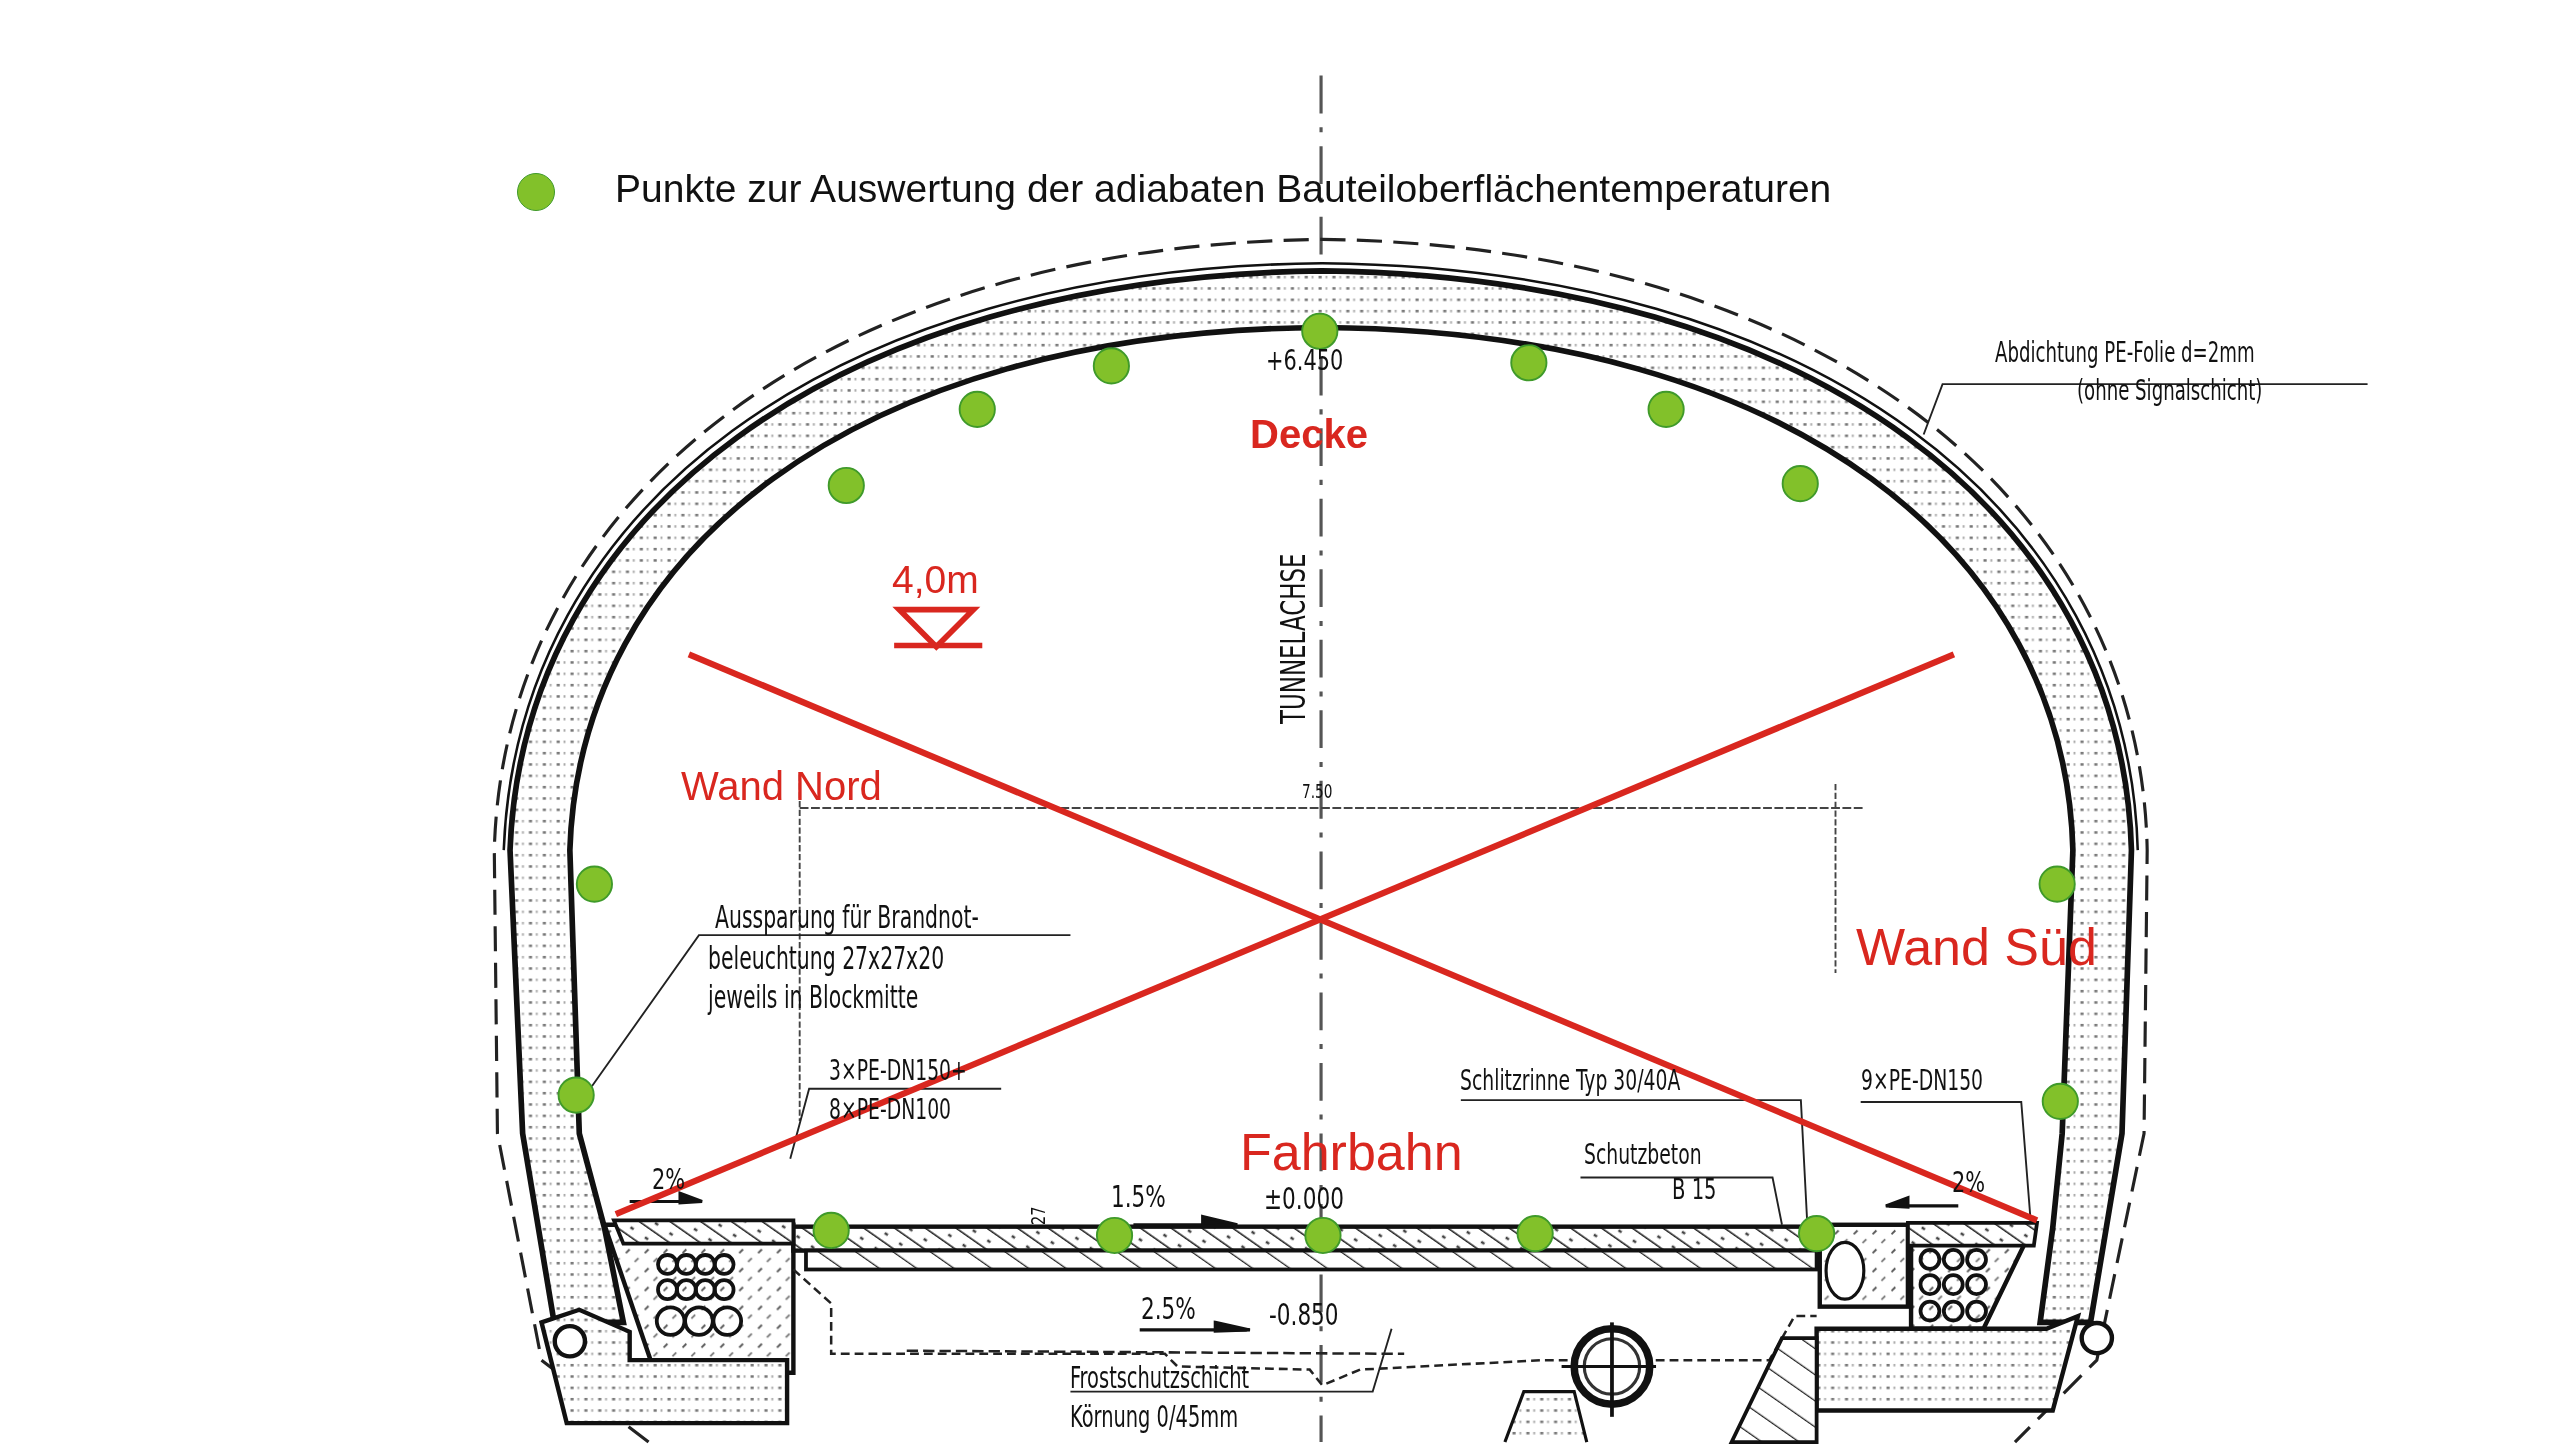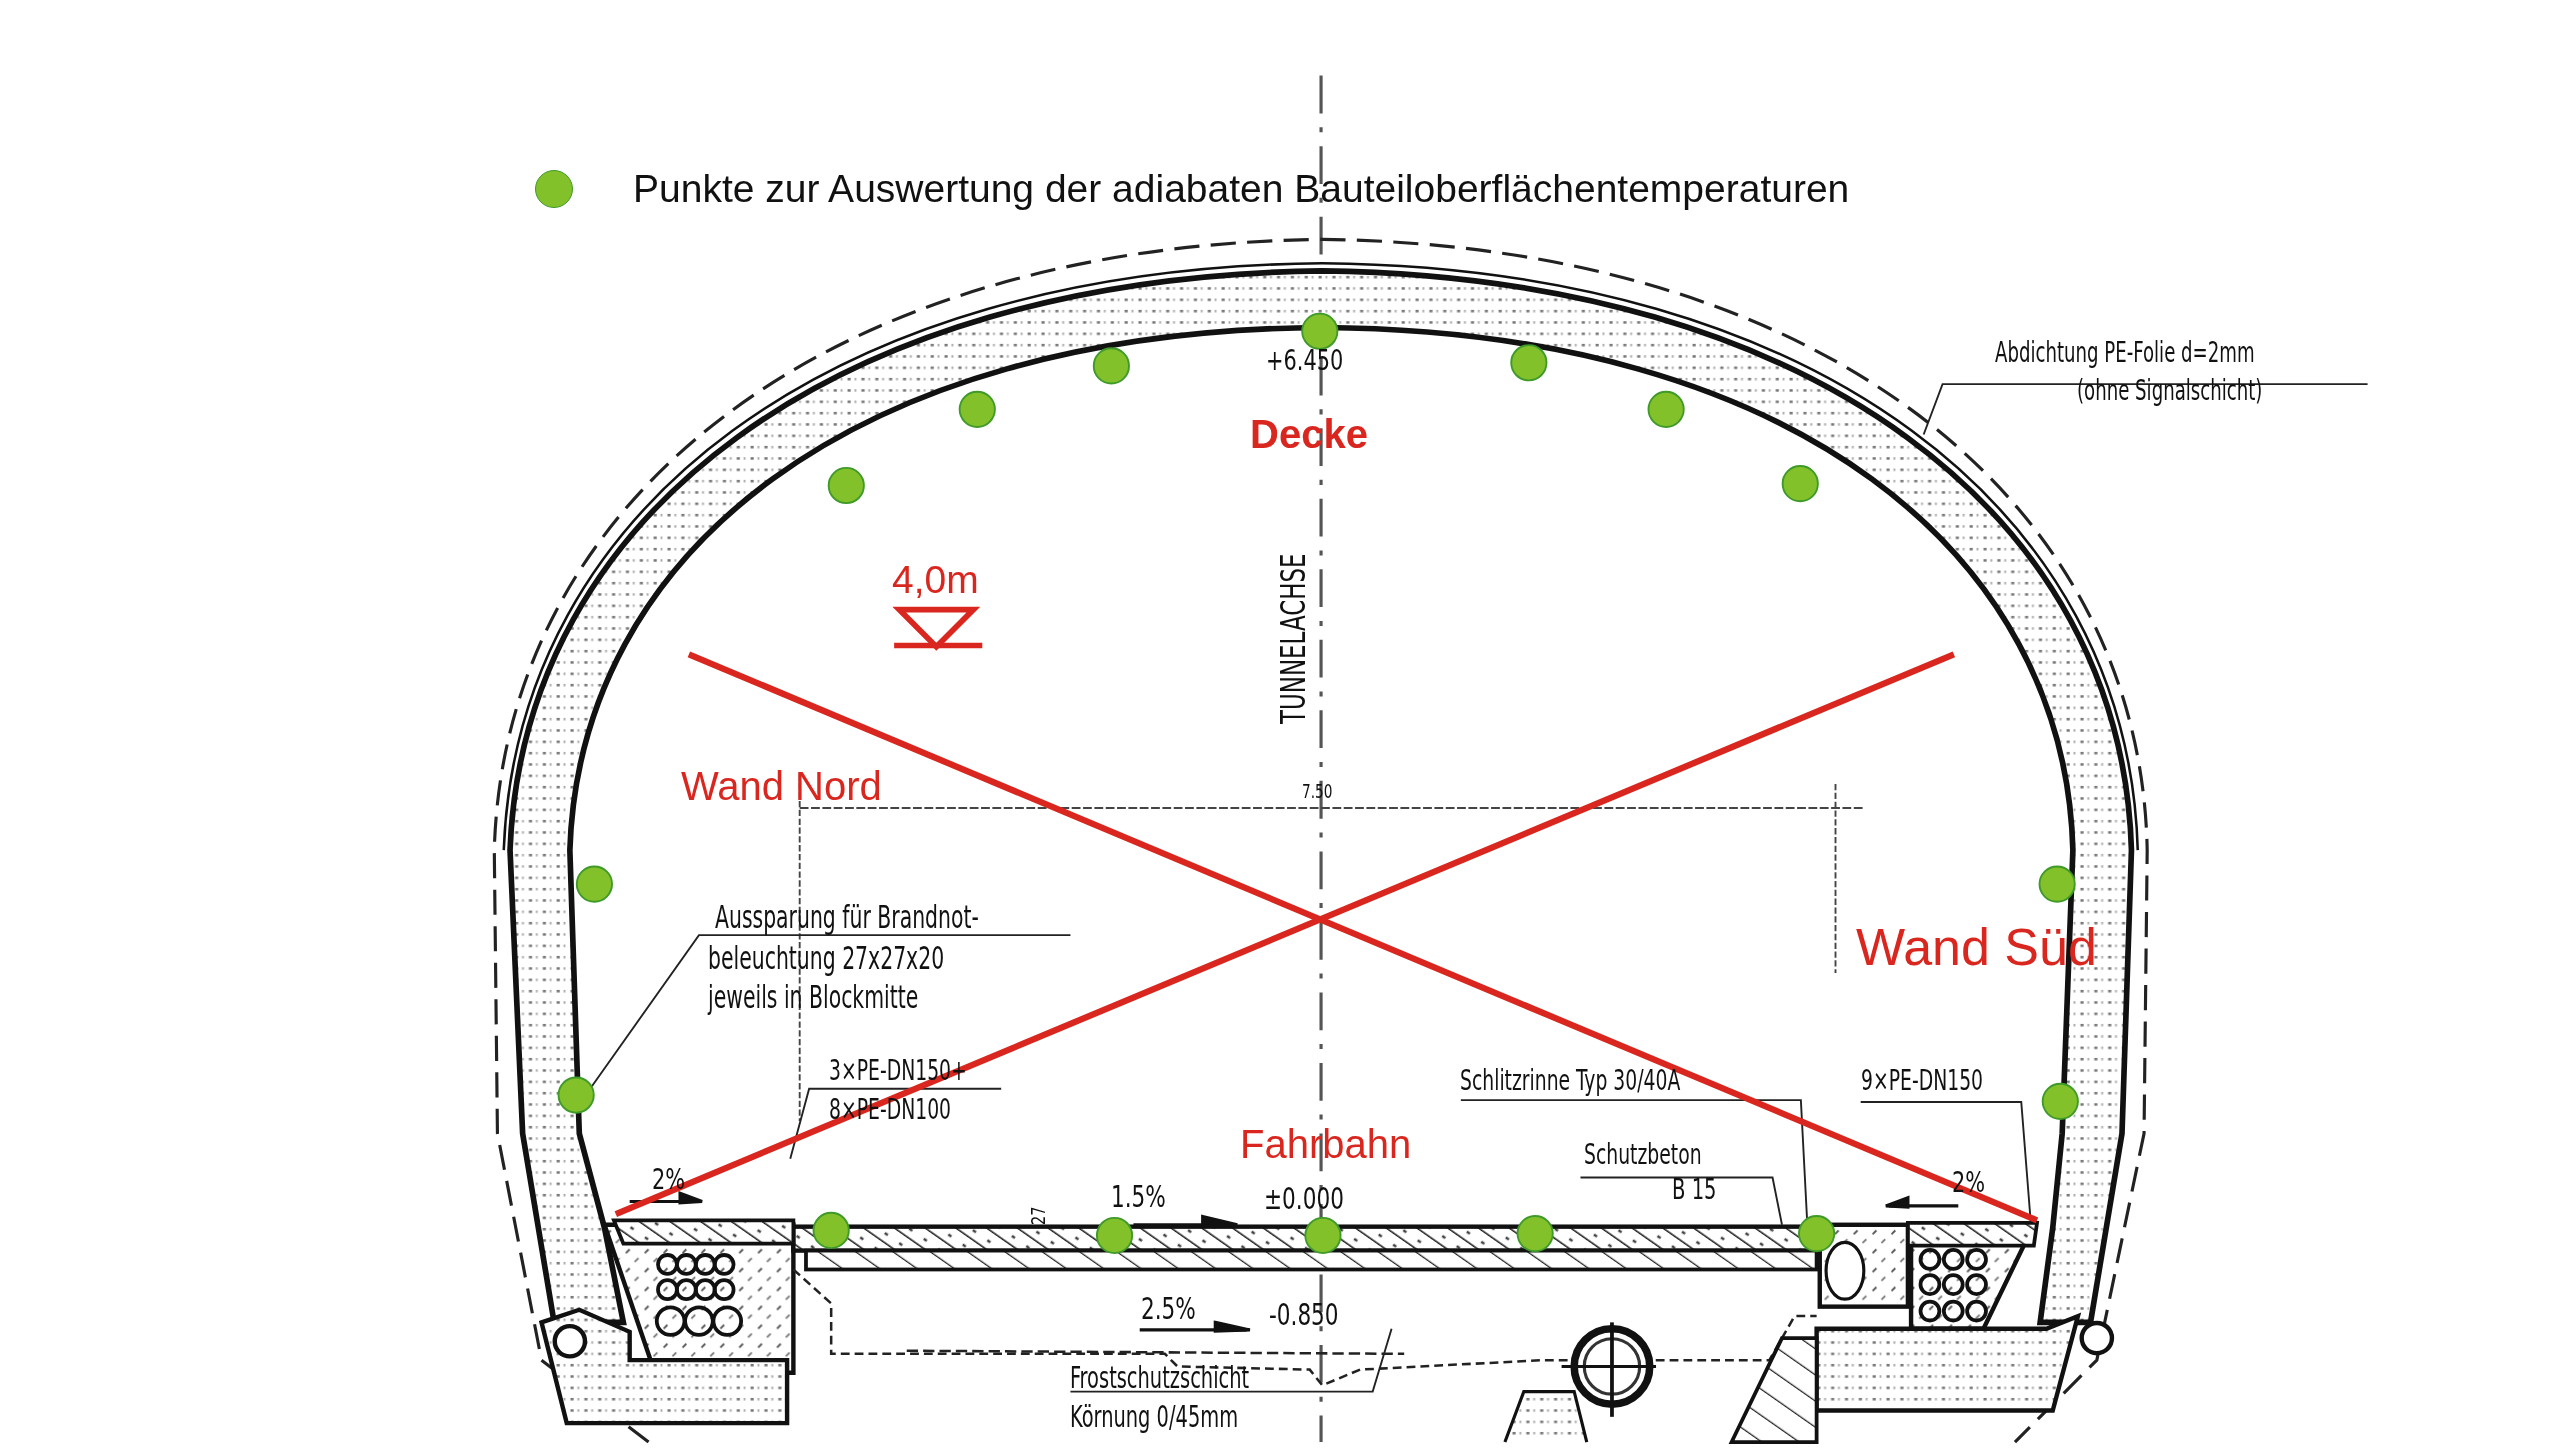--- a/index.html
+++ b/index.html
@@ -1,18 +1,18 @@
 <!DOCTYPE html>
 <html style="font-size:10px"><head>
 <meta charset="utf-8">
 <style>
   html, body { margin: 0; padding: 0; background: #ffffff; }
   body { width: 2576px; height: 1449px; position: relative; overflow: hidden; font-family: "Liberation Sans", sans-serif; }
   #stage { position: absolute; left: 0; top: 0; width: 2576px; height: 1449px; }
-  .legend { position: absolute; left: 535px; top: 167px; display: flex; align-items: center; }
+  .legend { position: absolute; left: 517px; top: 167px; display: flex; align-items: flex-end; }
   .legend-dot { width: 38px; height: 38px; border-radius: 50%; background: #82c12a; border: 1.3px solid #3f9a2a; box-sizing: border-box; }
   .legend-text { margin-left: 60px; font-size: 39px; color: #111111; font-family: "Liberation Sans", sans-serif; white-space: nowrap; }
   .lbl-red { position: absolute; color: #d9271f; font-family: "Liberation Sans", sans-serif; white-space: nowrap; }
   .lbl-cad { position: absolute; color: #111; font-family: "DejaVu Sans Condensed", "DejaVu Sans", sans-serif; white-space: nowrap; transform-origin: left top; }
 </style>
 </head>
 <body>
 
 <svg id="stage" viewBox="0 0 4091 2301" xmlns="http://www.w3.org/2000/svg">
   <defs>
@@ -155,21 +155,21 @@
 </svg>
 
 <div class="legend">
   <div class="legend-dot"></div>
   <div class="legend-text">Punkte zur Auswertung der adiabaten Bauteiloberflächentemperaturen</div>
 </div>
 
 <div class="lbl-red" style="left:1250px; top:412px; font-size:40px;font-weight:bold;">Decke</div>
 <div class="lbl-red" style="left:669px; top:764px; font-size:40px;margin-left:12px;">Wand Nord</div>
 <div class="lbl-red" style="left:1856px; top:917px; font-size:52px;">Wand Süd</div>
-<div class="lbl-red" style="left:1240px; top:1122px; font-size:40px;">Fahrbahn</div>
+<div class="lbl-red" style="left:1240px; top:1122px; font-size:52px;">Fahrbahn</div>
 <div class="lbl-red" style="left:892px; top:558px; font-size:39px;text-align:right;">4,0m</div>
 
 <div class="lbl-cad" style="left:1266px; top:343px; font-size:29px; transform:scaleX(0.8);">+6.450</div>
 <div class="lbl-cad" style="left:1273px; top:724px; font-size:34px; transform:rotate(-90deg) scaleX(0.75);">TUNNELACHSE</div>
 <div class="lbl-cad" style="left:1302px; top:780px; font-size:19px; transform:scaleX(0.8);">7.50</div>
 <div class="lbl-cad" style="left:1995px; top:336px; font-size:28px; transform:scaleX(0.72);">Abdichtung PE-Folie d=2mm</div>
 <div class="lbl-cad" style="left:2077px; top:374px; font-size:28px; transform:scaleX(0.72);">(ohne Signalschicht)</div>
 <div class="lbl-cad" style="left:715px; top:899px; font-size:31.5px; transform:scaleX(0.72);">Aussparung für Brandnot-</div>
 <div class="lbl-cad" style="left:708px; top:940px; font-size:31.5px; transform:scaleX(0.72);">beleuchtung 27x27x20</div>
 <div class="lbl-cad" style="left:708px; top:979px; font-size:31.5px; transform:scaleX(0.72);">jeweils in Blockmitte</div>

